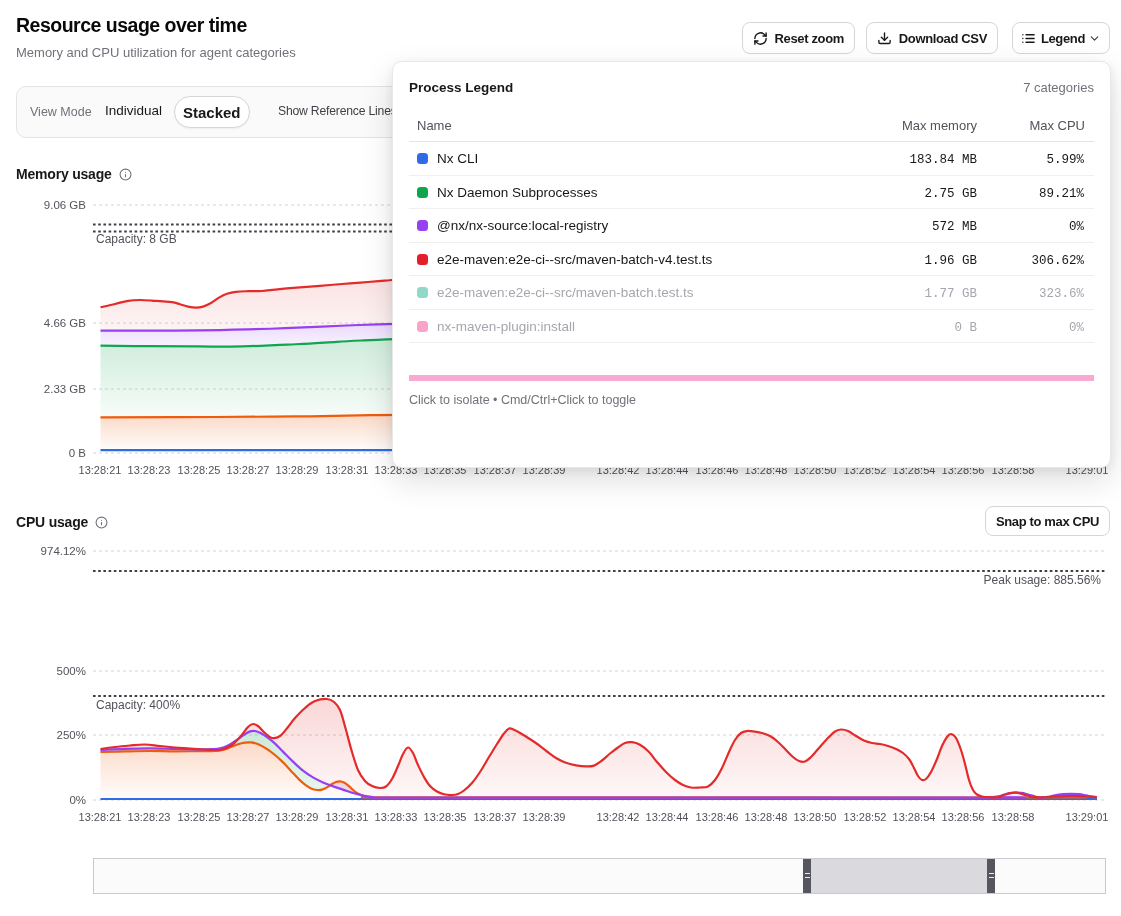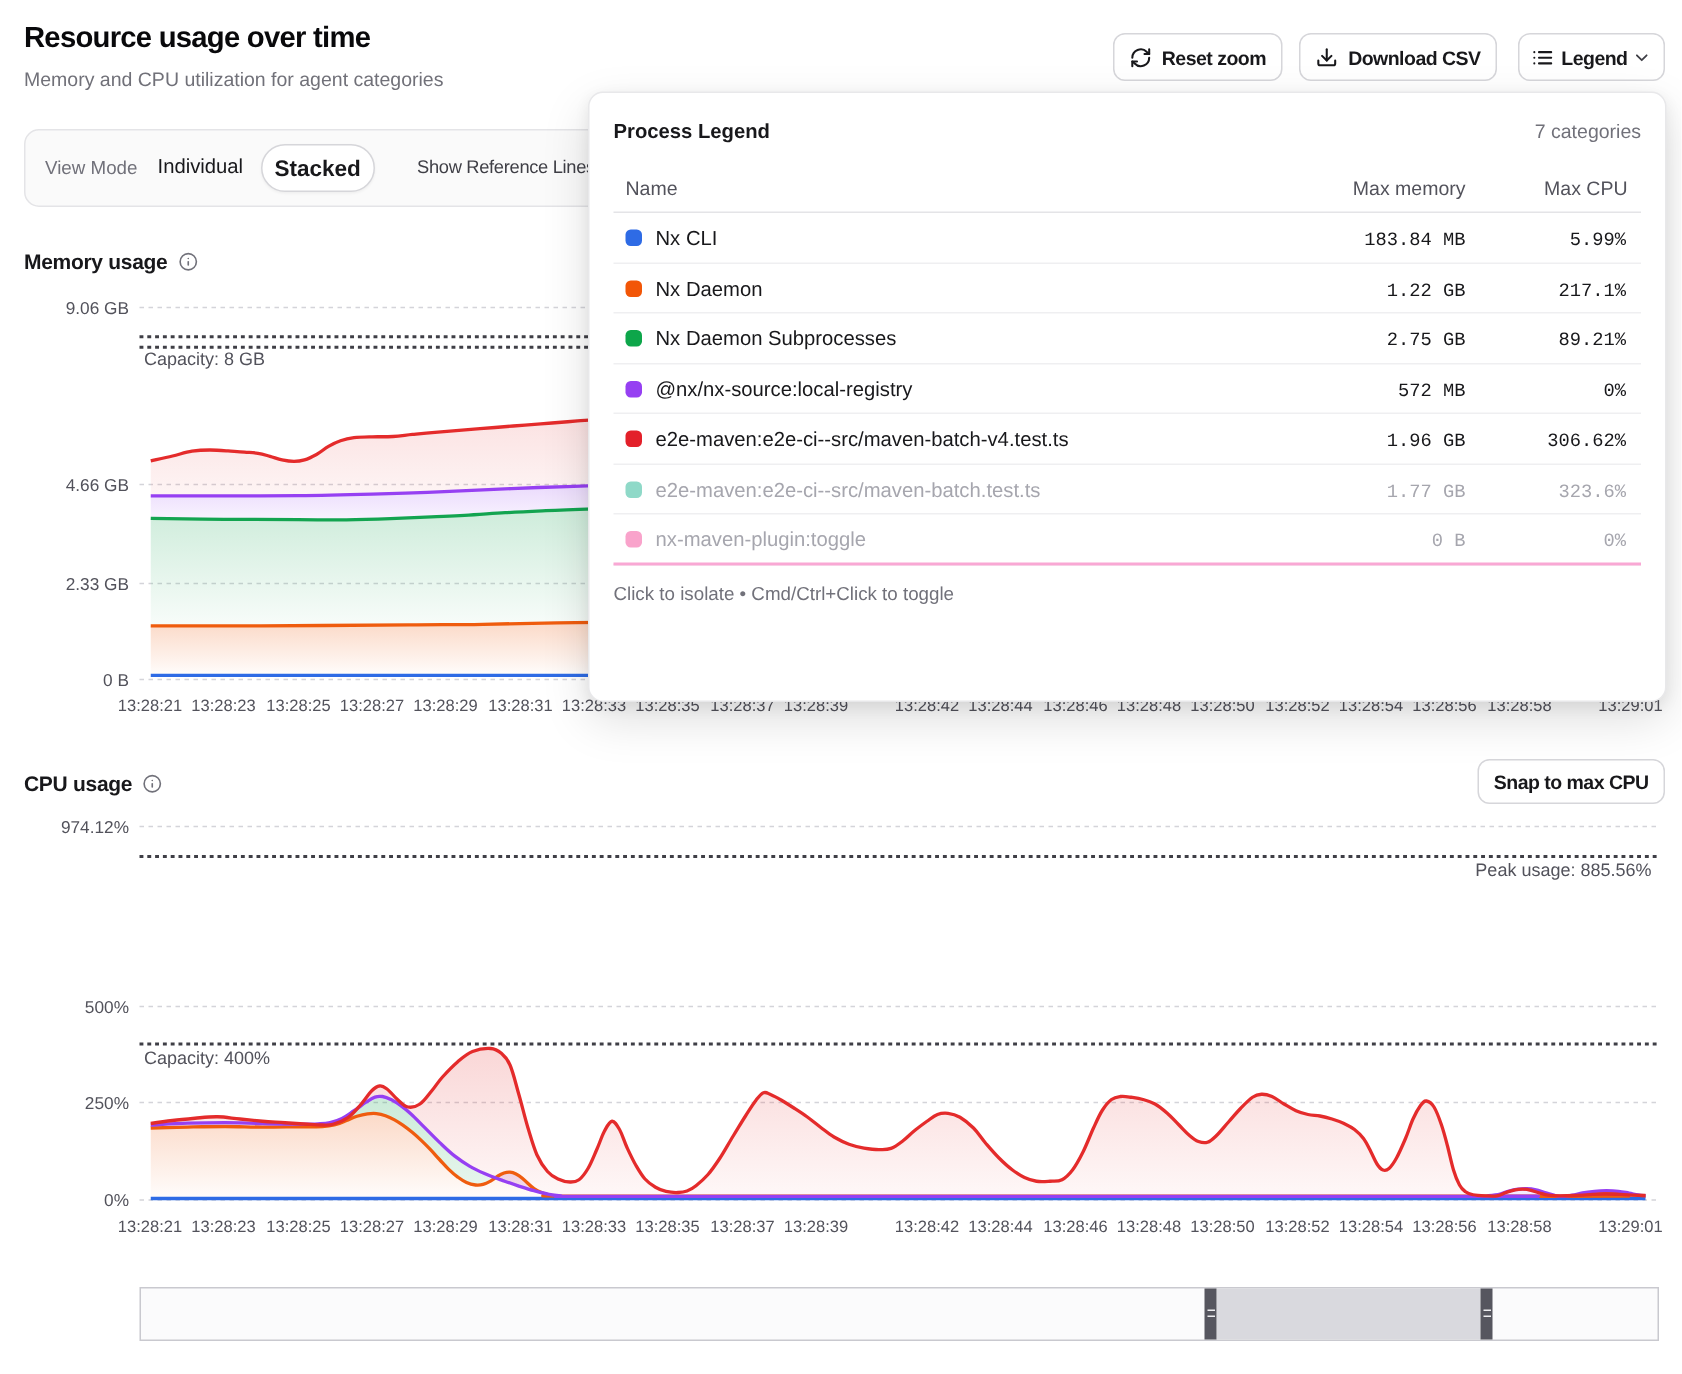--- a/index.html
+++ b/index.html
@@ -25,21 +25,21 @@
 .phead { position:absolute; left:16px; right:16px; top:46px; height:34px; border-bottom:1px solid #e4e4e7; }
 .phead .hname { position:absolute; left:8px; top:10px; font-size:13px; color:#52525b; }
 .phead .hmem { position:absolute; right:117px; top:10px; font-size:13px; color:#52525b; }
 .phead .hcpu { position:absolute; right:9px; top:10px; font-size:13px; color:#52525b; }
 .lrows { position:absolute; left:16px; right:16px; top:80px; }
 .lrow { position:relative; height:33.5px; border-bottom:1px solid #efeff1; }
 .lrow .dot { position:absolute; left:8px; top:11px; width:11px; height:11px; border-radius:3.5px; }
 .lrow .lname { position:absolute; left:28px; top:9px; font-size:13.5px; }
 .lrow .lmem { position:absolute; right:117px; top:11px; font-size:12.5px; font-family:"Liberation Mono", monospace; }
 .lrow .lcpu { position:absolute; right:10px; top:11px; font-size:12.5px; font-family:"Liberation Mono", monospace; }
-.pfoot { position:absolute; left:16px; right:16px; top:313px; border-top:2px solid #f9a8d4; }
+.pfoot { position:absolute; left:16px; right:16px; top:313px; border-top:6px solid #f9a8d4; }
 .pfoot span { display:block; margin-top:12px; font-size:12.5px; color:#71717a; }
 .brush { position:absolute; left:93px; top:858px; width:1013px; height:36px; background:#fbfbfc;
   border:1px solid #c9c9cf; }
 .bsel { position:absolute; left:717px; top:0; width:176px; height:34px; background:#d9d9de; }
 .bhandle { position:absolute; top:0; width:8px; height:34px; background:#56565f; }
 .bhandle:before { content:""; position:absolute; left:1.5px; top:14px; width:5px; height:1.2px; background:#ededf0; }
 .bhandle:after  { content:""; position:absolute; left:1.5px; top:18px; width:5px; height:1.2px; background:#ededf0; }
 </style></head>
 <body>
 <svg width="1121" height="916" viewBox="0 0 1121 916" style="position:absolute;left:0;top:0;" font-family="Liberation Sans, sans-serif">
@@ -225,26 +225,20 @@
       <span class="hcpu">Max CPU</span>
     </div>
   <div class="lrows">
 <div class="lrow">
         <span class="dot" style="background:#2e6be5"></span>
         <span class="lname" style="color:#18181b">Nx CLI</span>
         <span class="lmem" style="color:#18181b">183.84 MB</span>
         <span class="lcpu" style="color:#18181b">5.99%</span>
       </div>
 <div class="lrow">
-        <span class="dot" style="background:#f25607"></span>
-        <span class="lname" style="color:#18181b">Nx Daemon</span>
-        <span class="lmem" style="color:#18181b">1.22 GB</span>
-        <span class="lcpu" style="color:#18181b">217.1%</span>
-      </div>
-<div class="lrow">
         <span class="dot" style="background:#0da64a"></span>
         <span class="lname" style="color:#18181b">Nx Daemon Subprocesses</span>
         <span class="lmem" style="color:#18181b">2.75 GB</span>
         <span class="lcpu" style="color:#18181b">89.21%</span>
       </div>
 <div class="lrow">
         <span class="dot" style="background:#9640f2"></span>
         <span class="lname" style="color:#18181b">@nx/nx-source:local-registry</span>
         <span class="lmem" style="color:#18181b">572 MB</span>
         <span class="lcpu" style="color:#18181b">0%</span>
@@ -256,20 +250,20 @@
         <span class="lcpu" style="color:#18181b">306.62%</span>
       </div>
 <div class="lrow">
         <span class="dot" style="background:#8fd9c8"></span>
         <span class="lname" style="color:#a6a6ae">e2e-maven:e2e-ci--src/maven-batch.test.ts</span>
         <span class="lmem" style="color:#a6a6ae">1.77 GB</span>
         <span class="lcpu" style="color:#a6a6ae">323.6%</span>
       </div>
 <div class="lrow">
         <span class="dot" style="background:#f9a3cb"></span>
-        <span class="lname" style="color:#a6a6ae">nx-maven-plugin:toggle</span>
+        <span class="lname" style="color:#a6a6ae">nx-maven-plugin:install</span>
         <span class="lmem" style="color:#a6a6ae">0 B</span>
         <span class="lcpu" style="color:#a6a6ae">0%</span>
       </div>
   </div>
   <div class="pfoot">
       <span>Click to isolate • Cmd/Ctrl+Click to toggle</span>
     </div>
 </div>
 </body></html>

